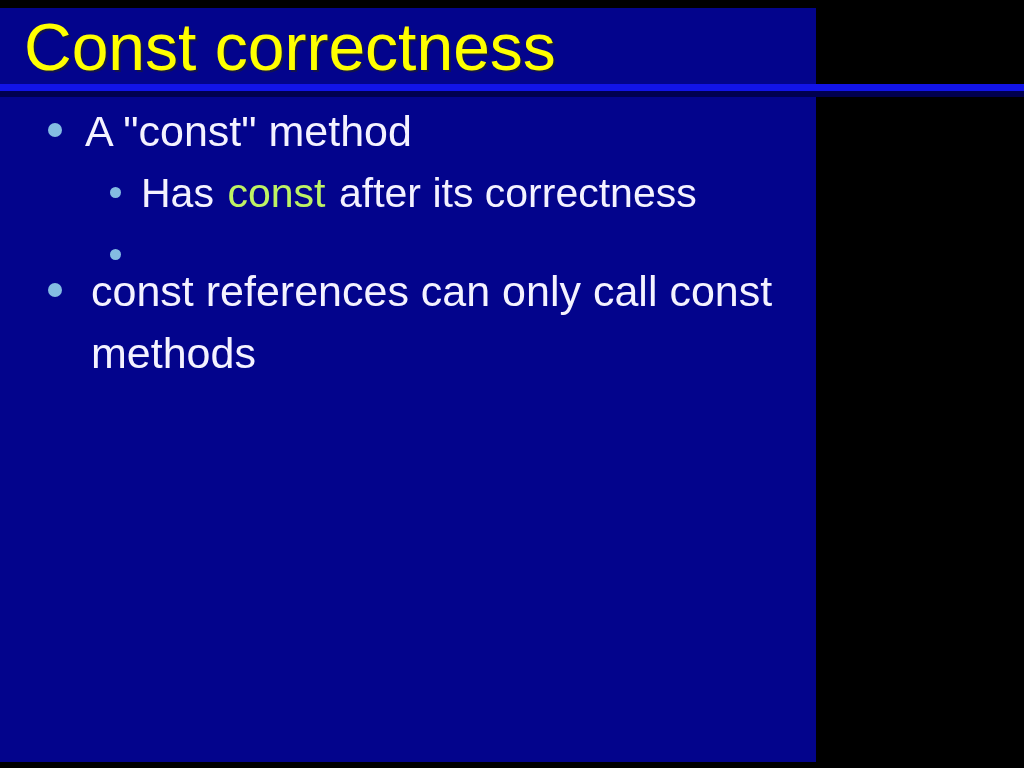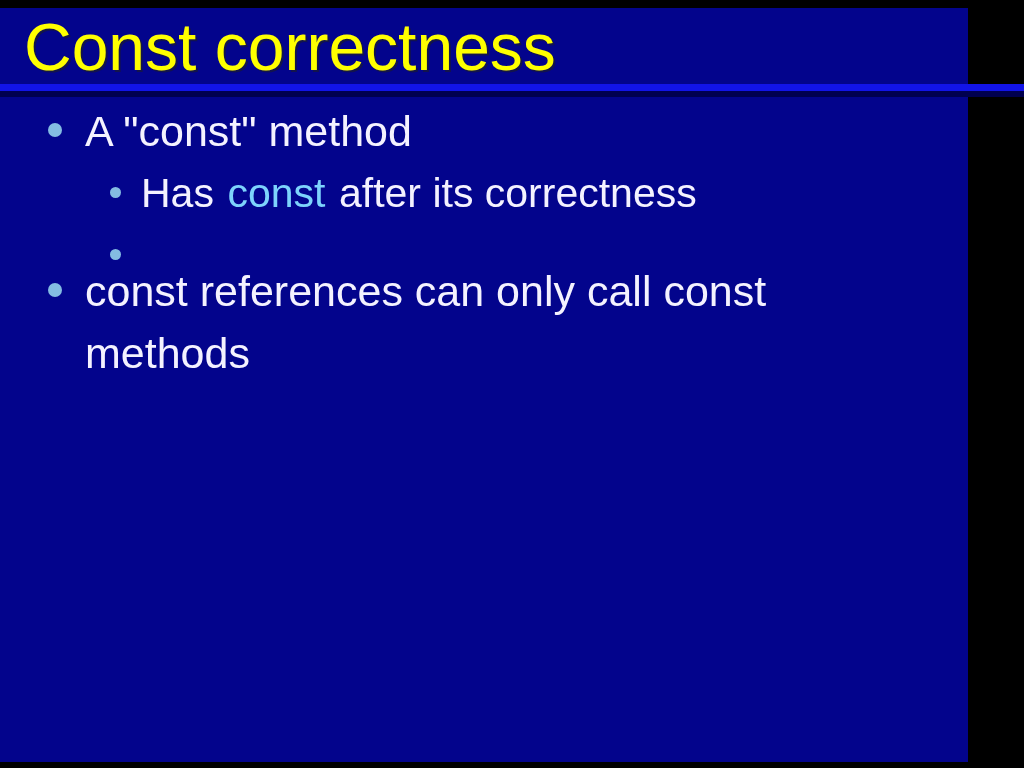--- a/index.html
+++ b/index.html
@@ -8,21 +8,21 @@
     width: 1024px;
     height: 768px;
     overflow: hidden;
     background: #000000;
     font-family: "Liberation Sans", "DejaVu Sans", sans-serif;
   }
   .slide {
     position: absolute;
     left: 0;
     top: 8px;
-    width: 968px;
+    width: 816px;
     height: 754px;
     background: #03048C;
   }
   .title {
     margin: 0;
     padding: 2px 0 0 24px;
     font-size: 66px;
     line-height: 74px;
     font-weight: normal;
     letter-spacing: 0px;
@@ -74,23 +74,24 @@
     width: 11px;
     height: 11px;
     margin-top: 25px;
     margin-right: 20px;
   }
   .bullet-text {
     display: inline-block;
   }
   .wrap-narrow {
     max-width: 830px;
+    margin-left: 6px;
   }
   .kw {
-    color: #7dd3fc;
+    color: #bef264;
     margin: 12px 0.33em;
   }
 </style>
 </head>
 <body>
 
 <div class="slide">
 
   <h1 class="title">Const correctness</h1>
 

